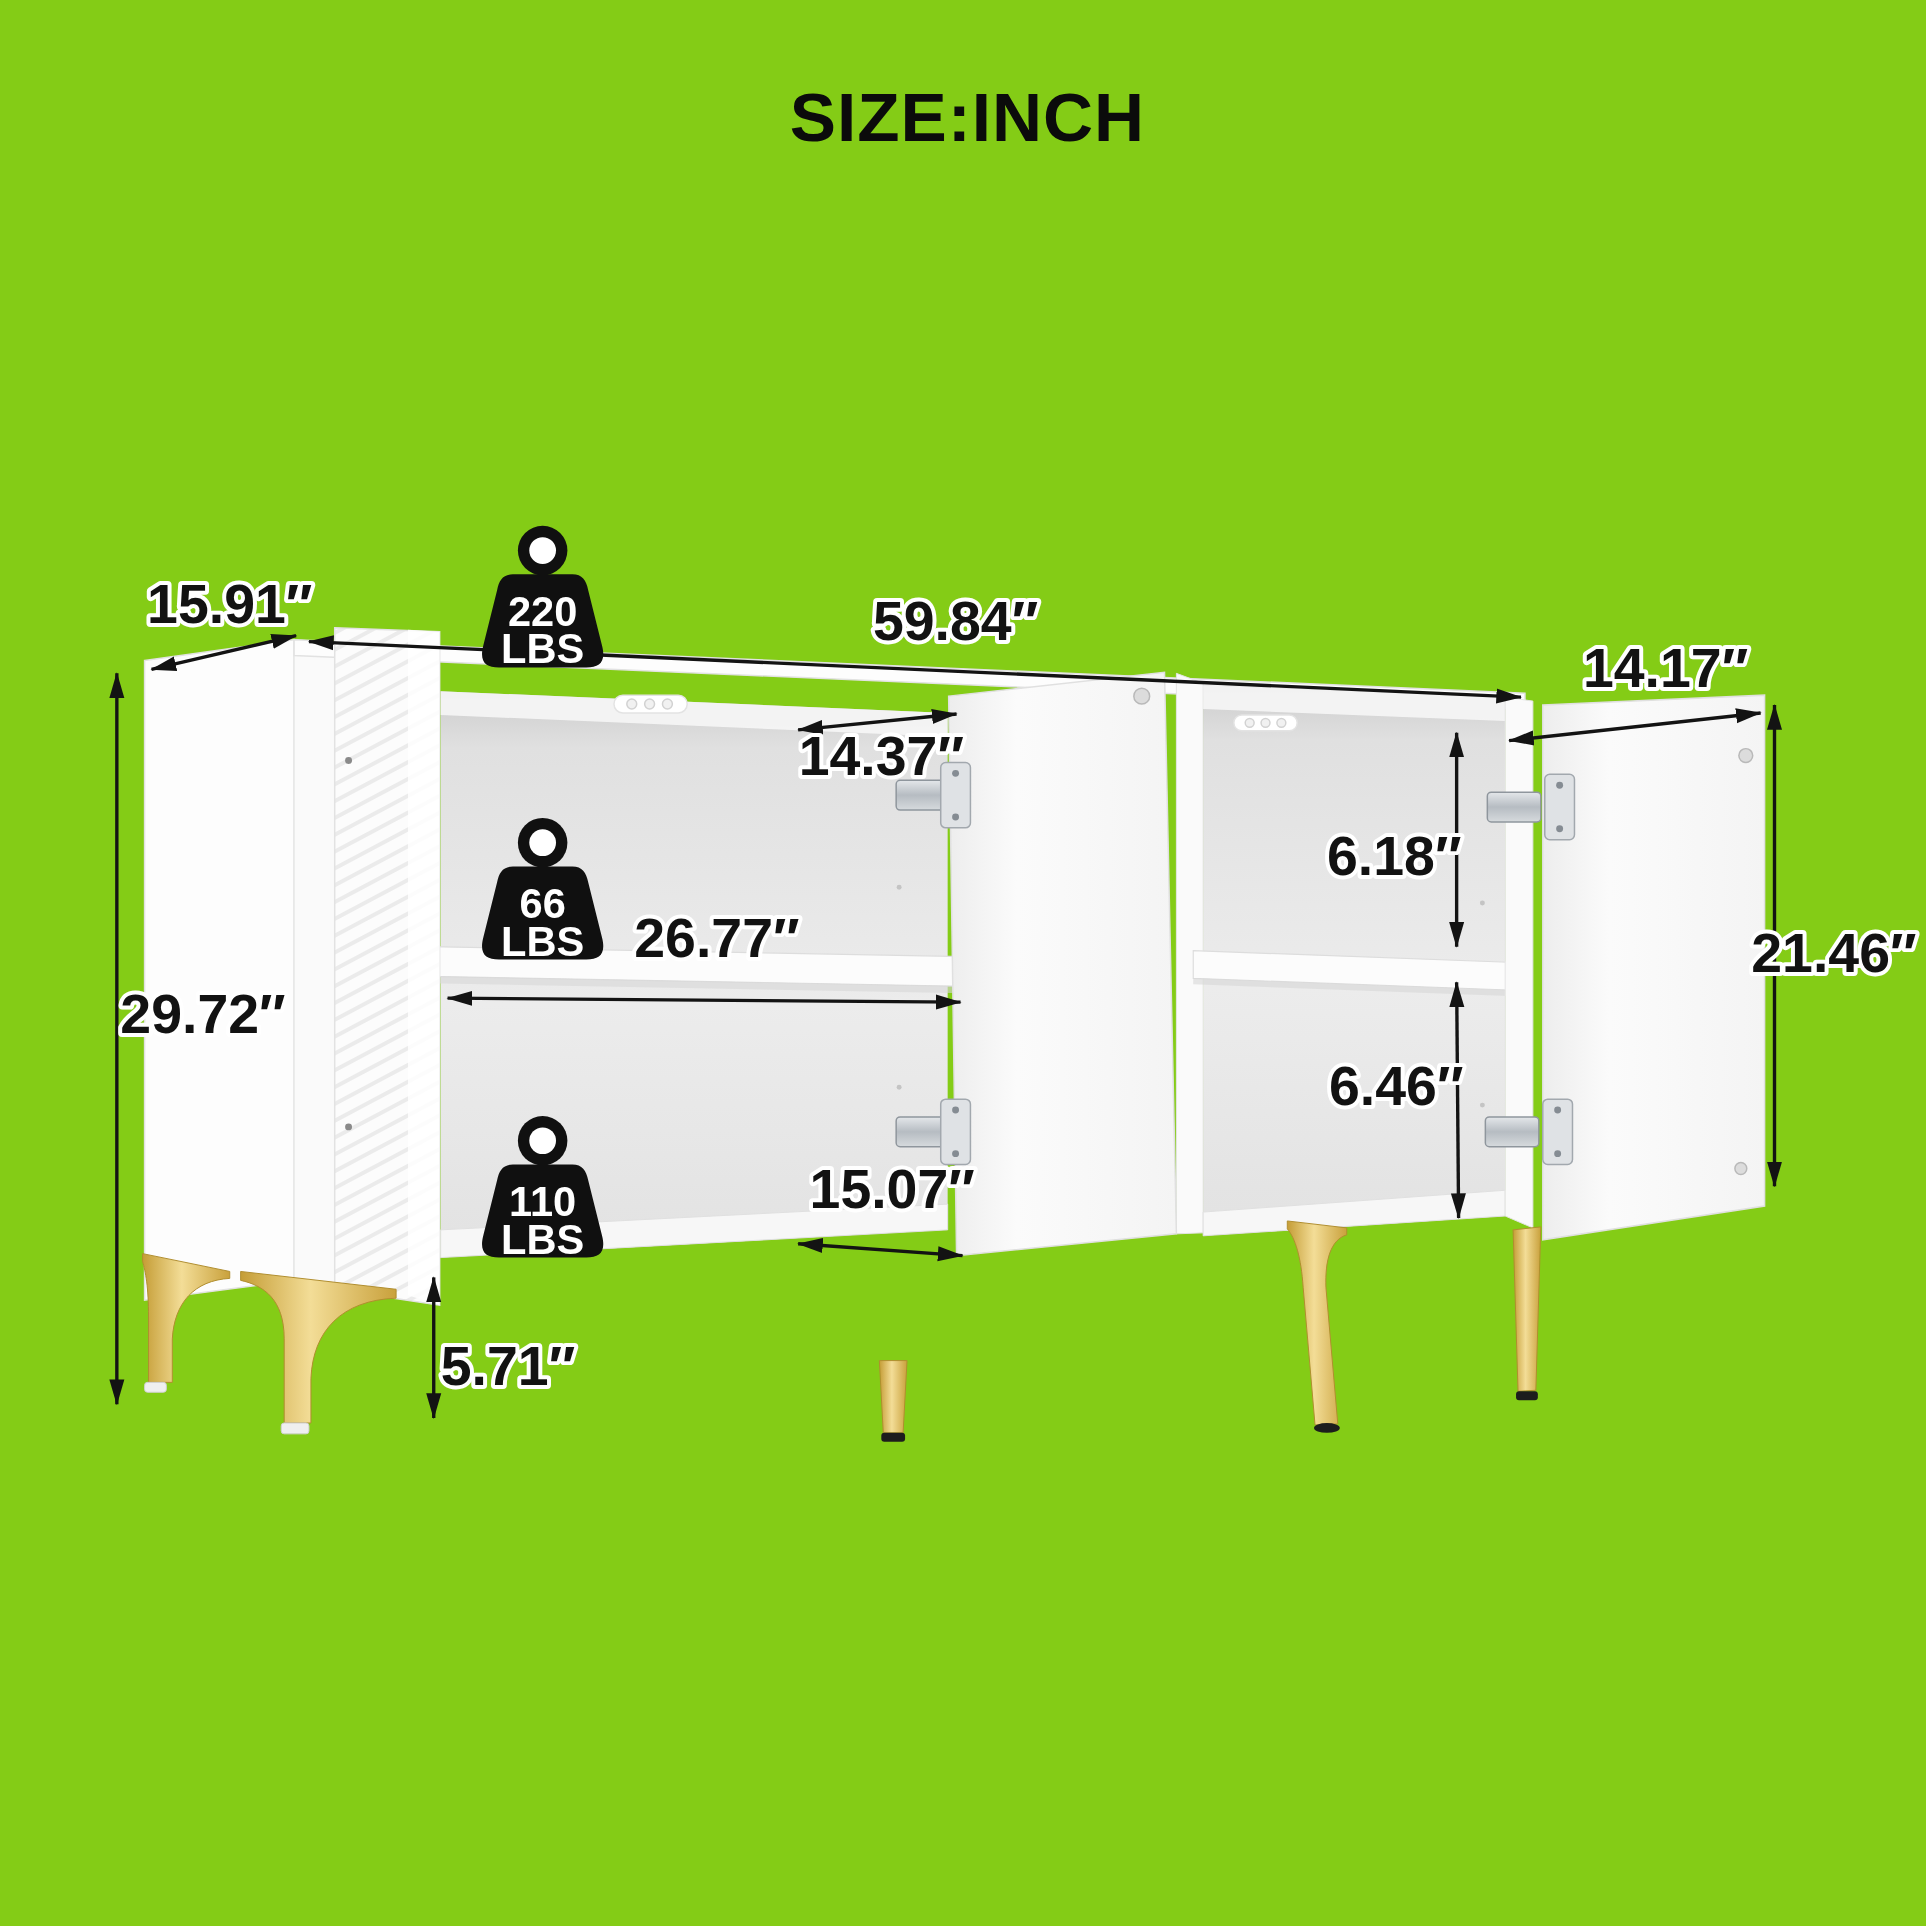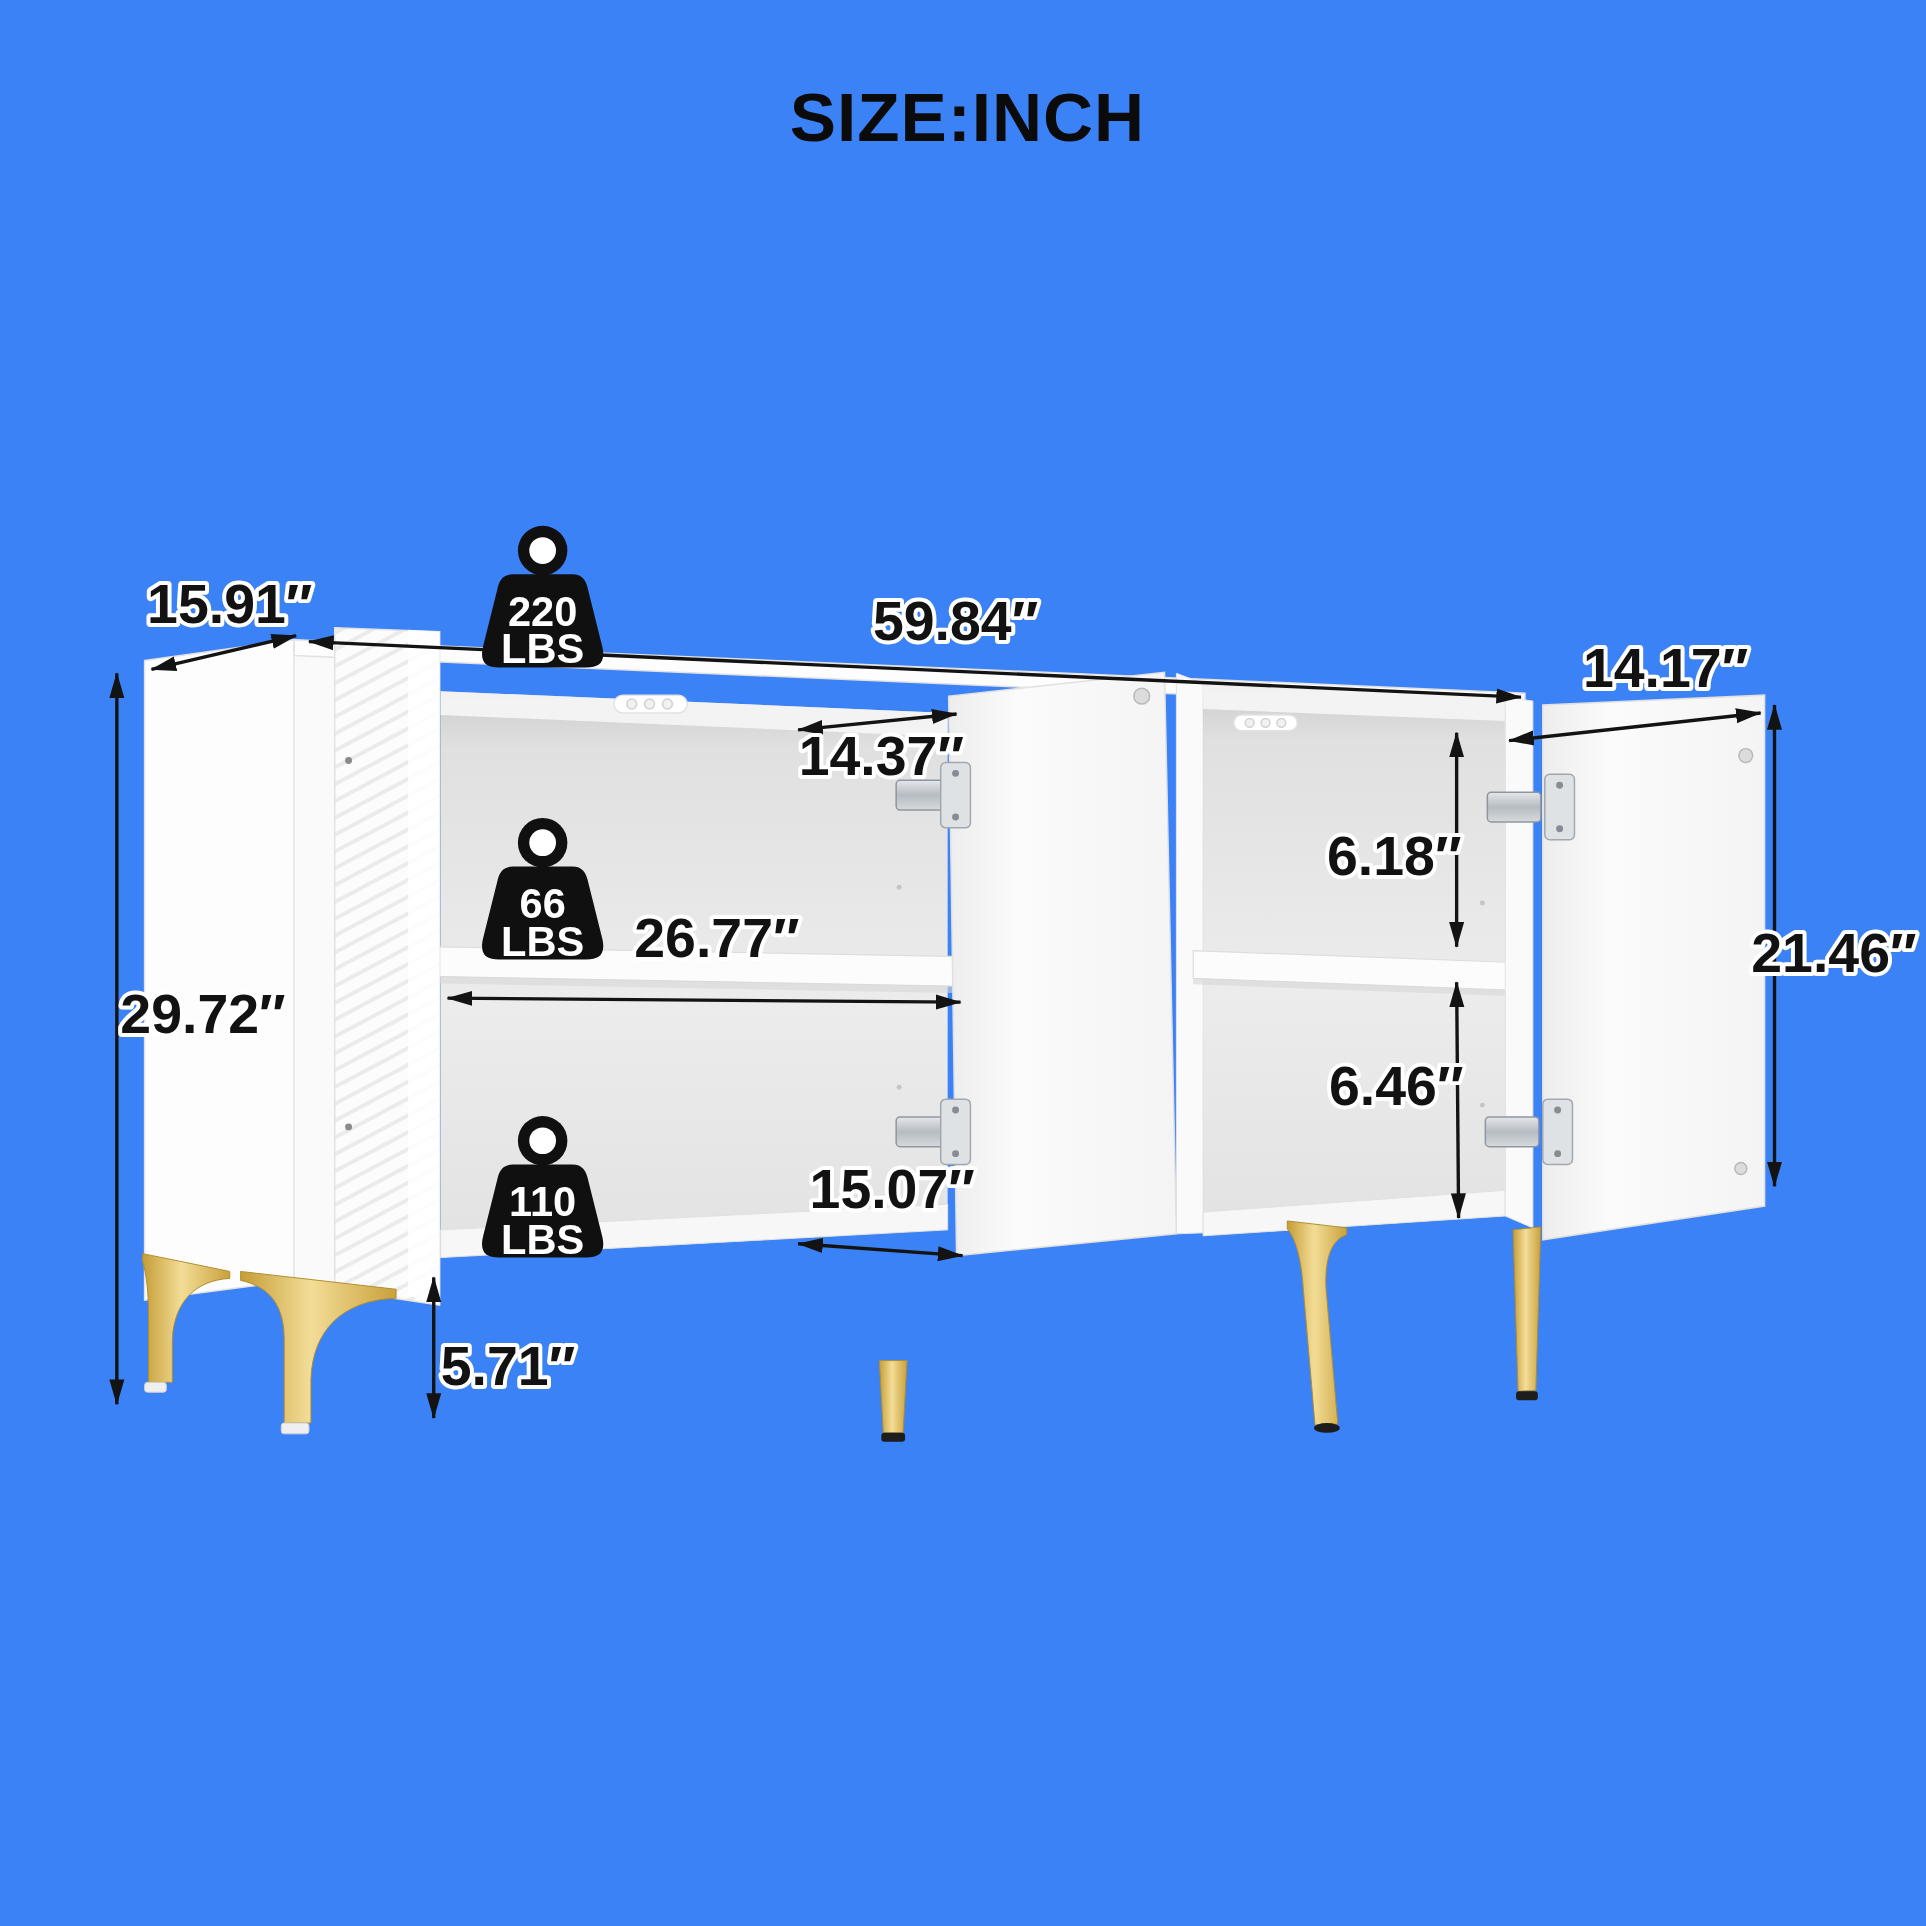--- a/index.html
+++ b/index.html
@@ -1,16 +1,16 @@
 <!DOCTYPE html>
 <html><head>
 <meta charset="utf-8">
 <style>
   html,body{margin:0;padding:0;background:#ffffff;}
-  .stage{position:relative;width:1927px;height:1927px;background:#3b82f6;overflow:hidden;}
+  .stage{position:relative;width:1927px;height:1927px;background:#84cc16;overflow:hidden;}
   svg{display:block;}
   .title{font:700 70px "Liberation Sans", sans-serif; fill:#0b0b0b; letter-spacing:1px;}
   .dim{font:700 56px "Liberation Sans", sans-serif; fill:#121212; stroke:#ffffff; stroke-width:8px; paint-order:stroke; stroke-linejoin:round;}
   .wval{font:700 42px "Liberation Sans", sans-serif; fill:#ffffff;}
   .dl{stroke:#131313; stroke-width:3.4; fill:none;}
   .panel{fill:#fdfdfd; stroke:#e2e2e2; stroke-width:1.5;}
   .stile{fill:#fafafa; stroke:#e4e4e4; stroke-width:1;}
   .floorstrip{fill:#f7f7f7; stroke:#e0e0e0; stroke-width:1;}
   .shelf{fill:#fcfcfc; stroke:#ddd; stroke-width:1.2;}
   .hplate{fill:#dfe2e5; stroke:#a2a8ae; stroke-width:1.5;}

